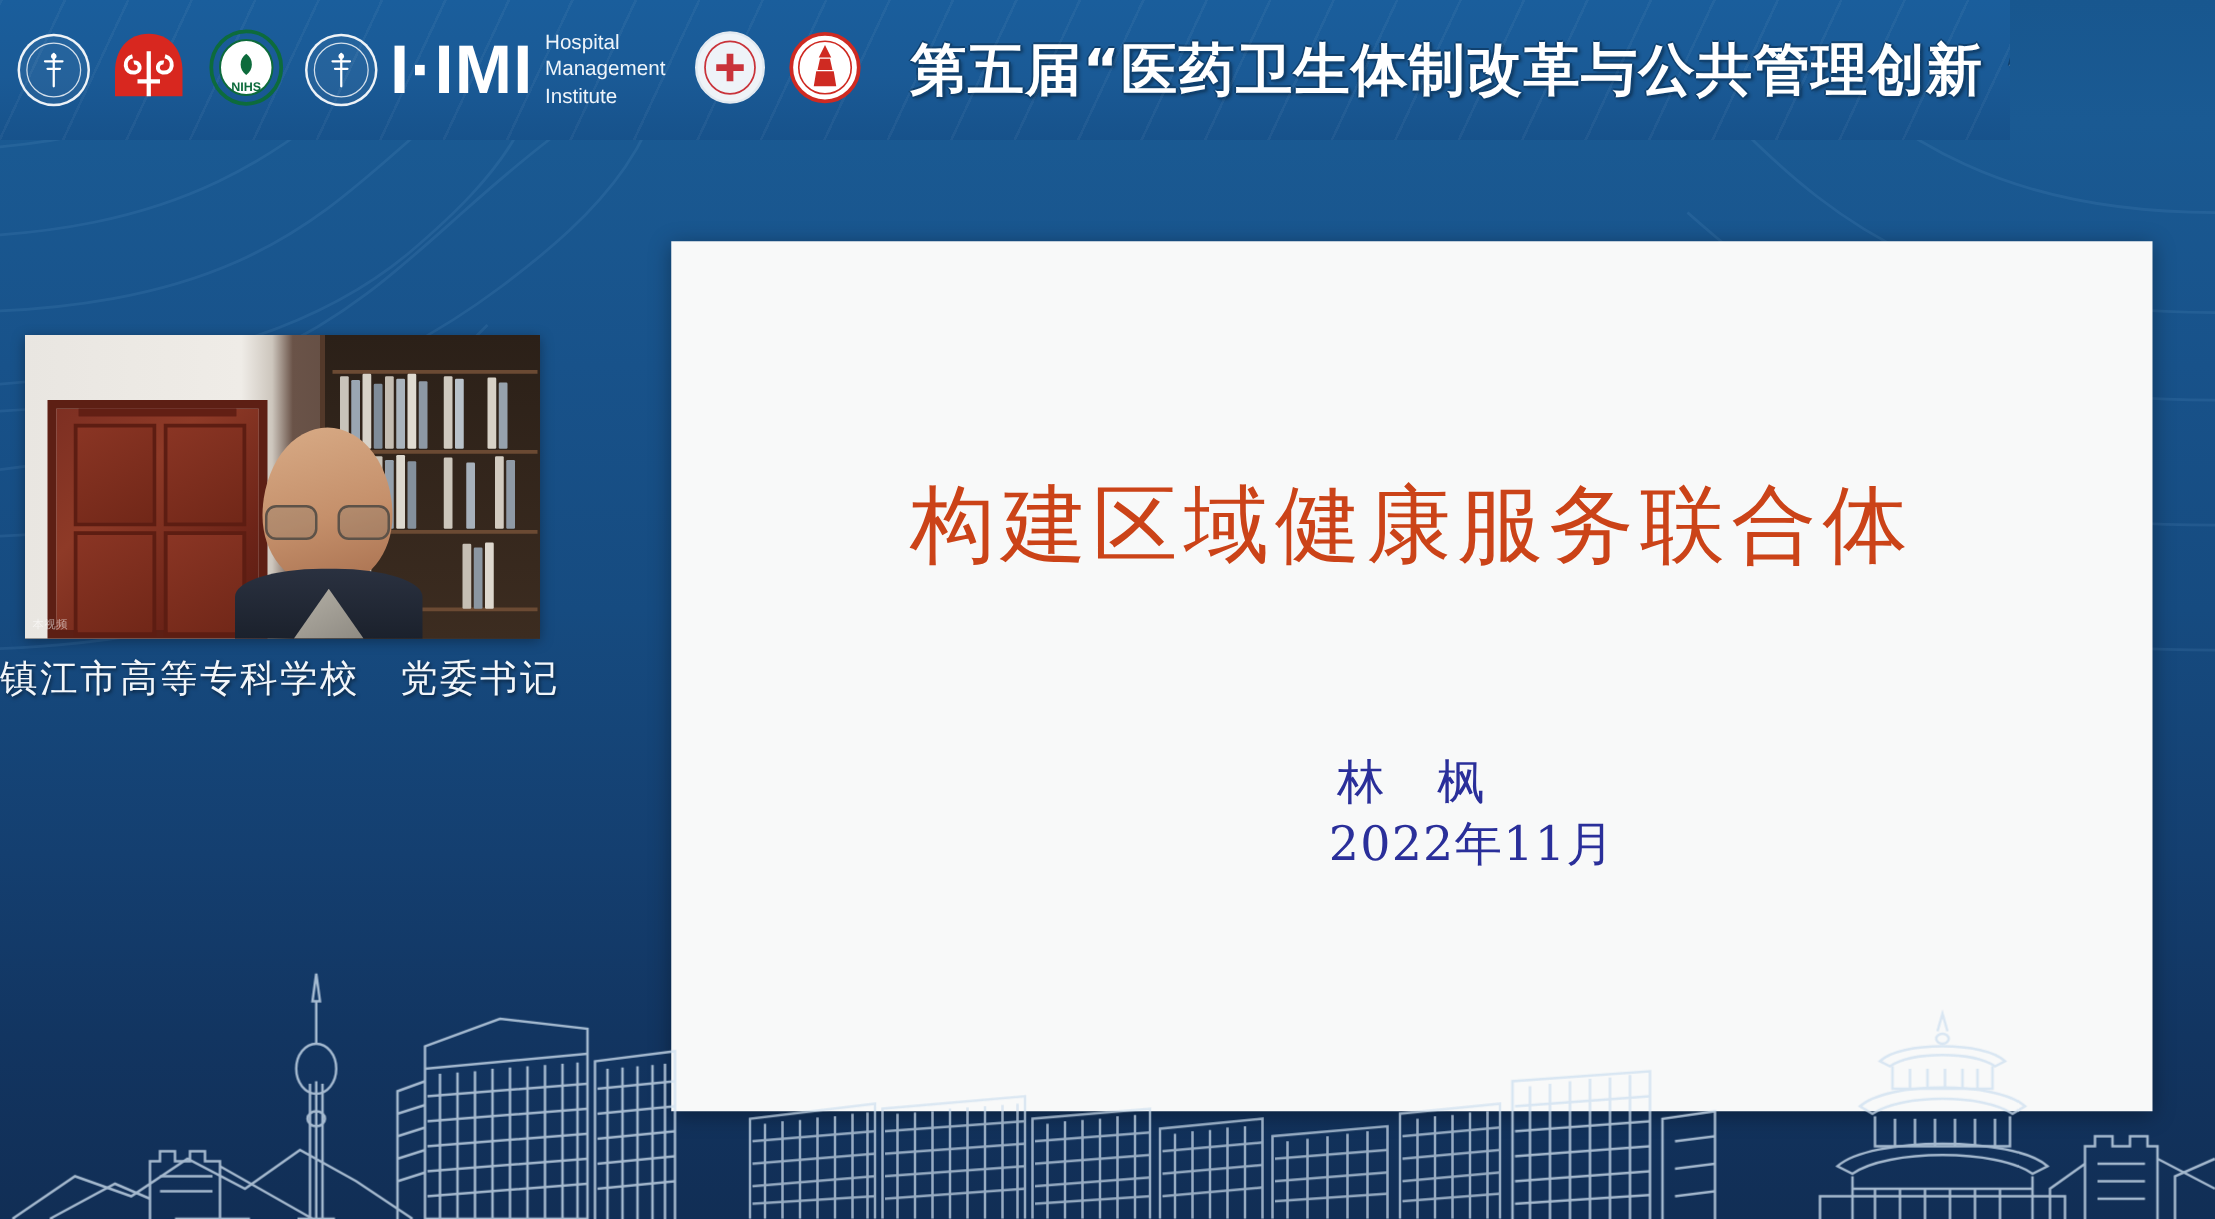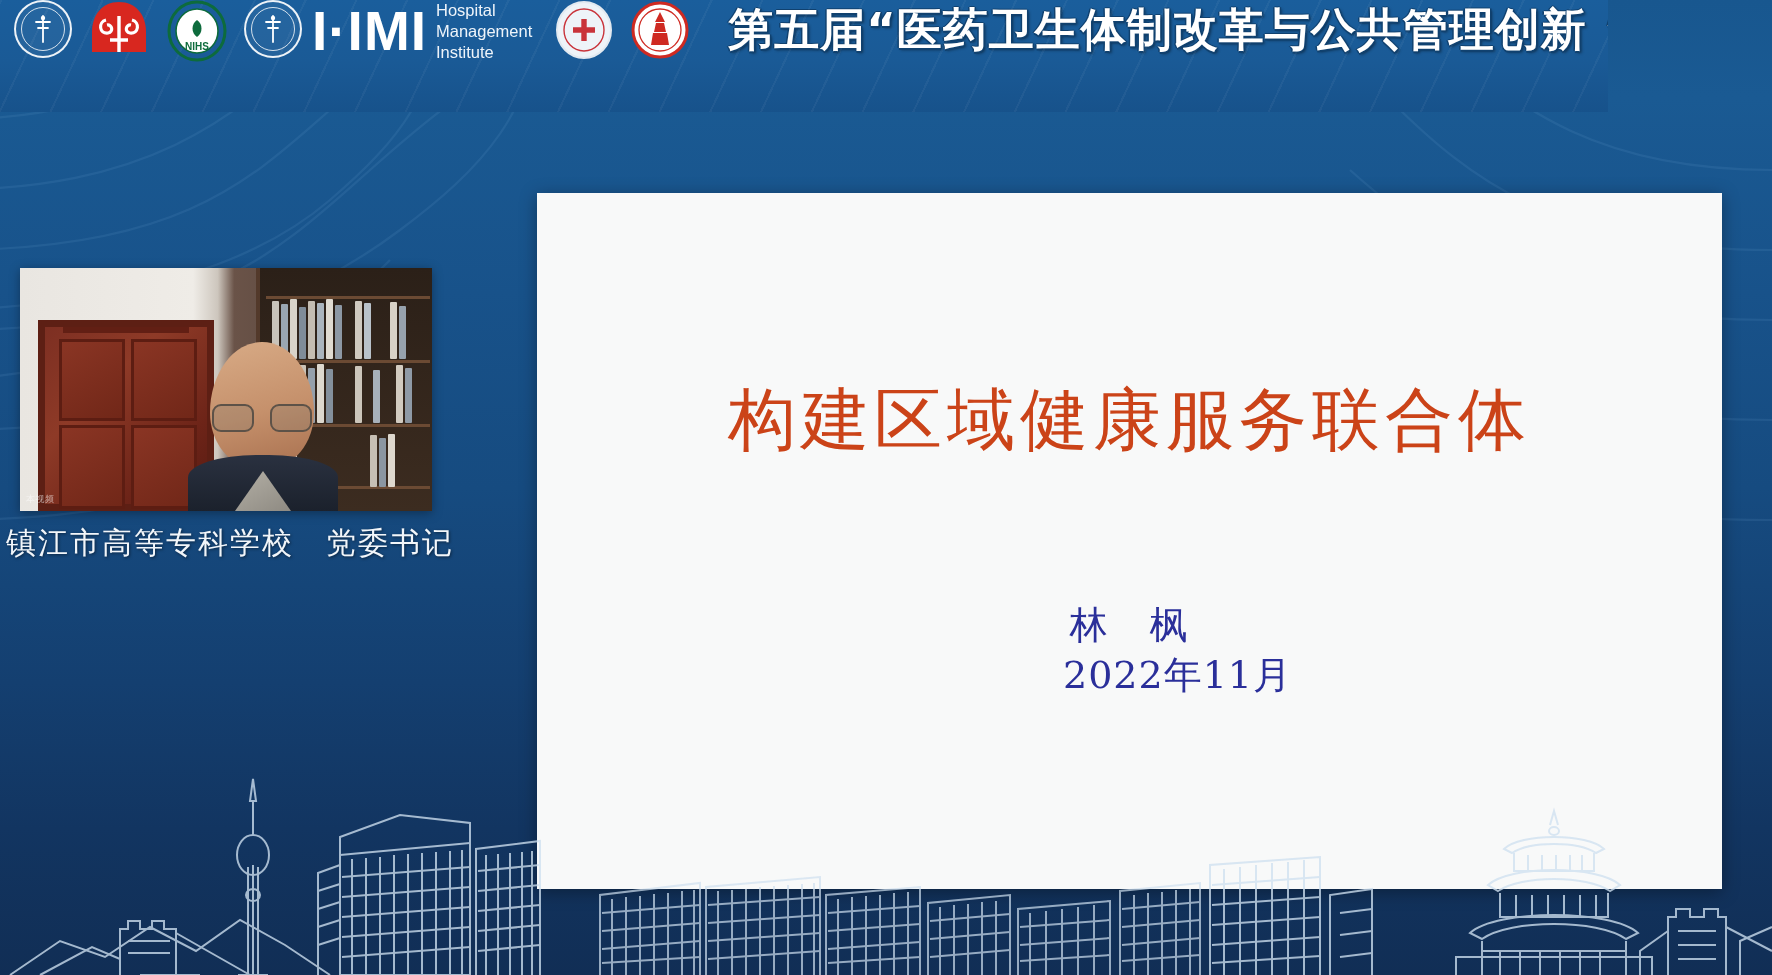--- a/index.html
+++ b/index.html
@@ -31,21 +31,21 @@
     position: absolute; inset: 0;
     opacity: .30;
     pointer-events: none;
   }
 
   
   #topbar {
     position: absolute; left: 0; top: 0;
     width: 1608px; height: 112px;
     background: linear-gradient(to bottom, #1a5e9c 0%, #1a5a96 55%, #17528b 100%);
-    display: flex; align-items: flex-start;
+    display: flex; align-items: center;
     box-sizing: border-box;
     padding-left: 14px;
     overflow: hidden;
   }
   #topbar-shine {
     position: absolute; inset: 0;
     background:
       repeating-linear-gradient(115deg, rgba(255,255,255,.045) 0 2px, rgba(255,255,255,0) 2px 46px);
     pointer-events: none;
   }
@@ -195,21 +195,20 @@
     text-align: center;
     color: #f2f6fa;
     font-size: 30px;
     letter-spacing: 3px;
     text-shadow: 1px 1px 3px rgba(0,0,0,.5);
     font-family: "DejaVu Serif", "Liberation Serif", serif;
   }
   #speaker-affil {
     position: absolute;
     left: 0px; top: 523px; width: 460px;
-    text-align: center;
     color: #f2f6fa;
     font-size: 30px;
     letter-spacing: 2px;
     text-shadow: 1px 1px 3px rgba(0,0,0,.5);
     font-family: Liberation Mono, monospace;
     white-space: pre;
   }
 
   
   #slide {

